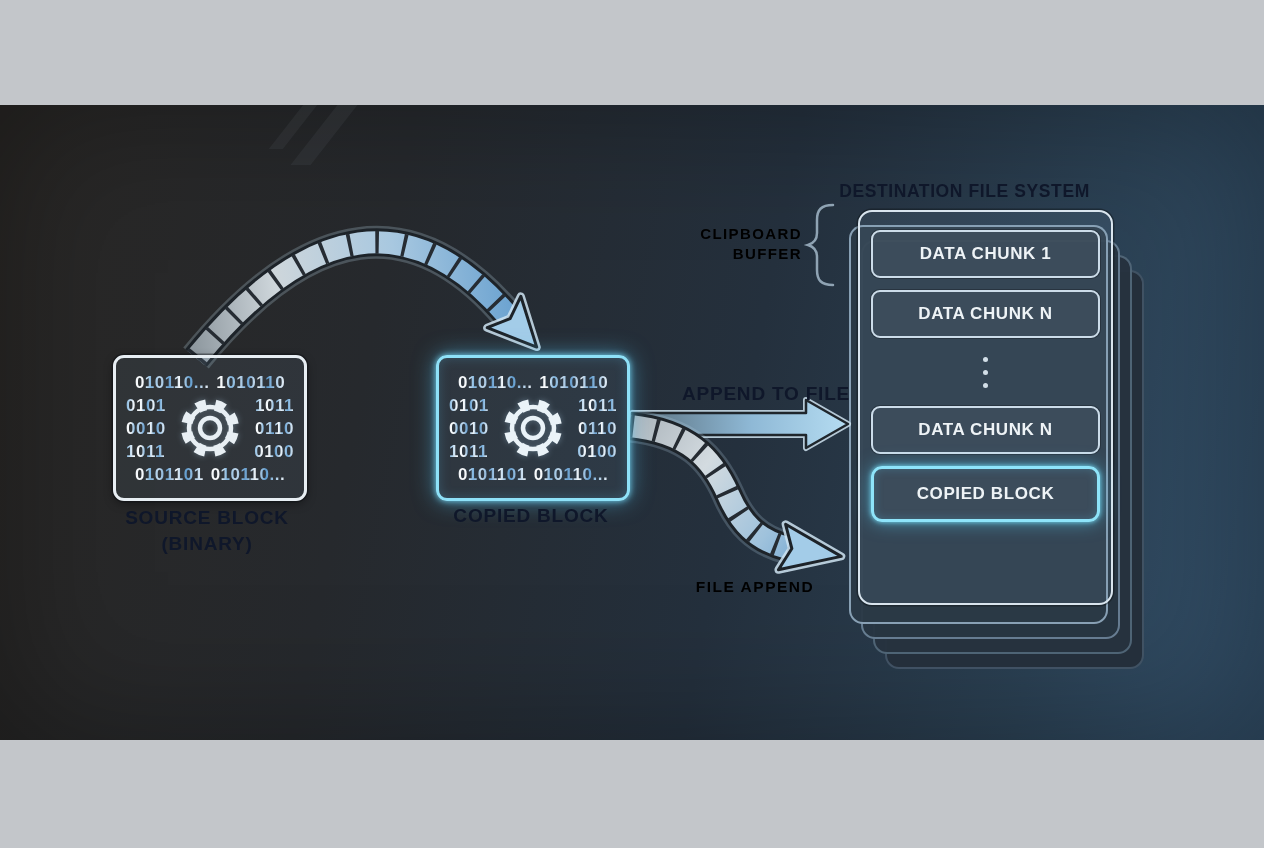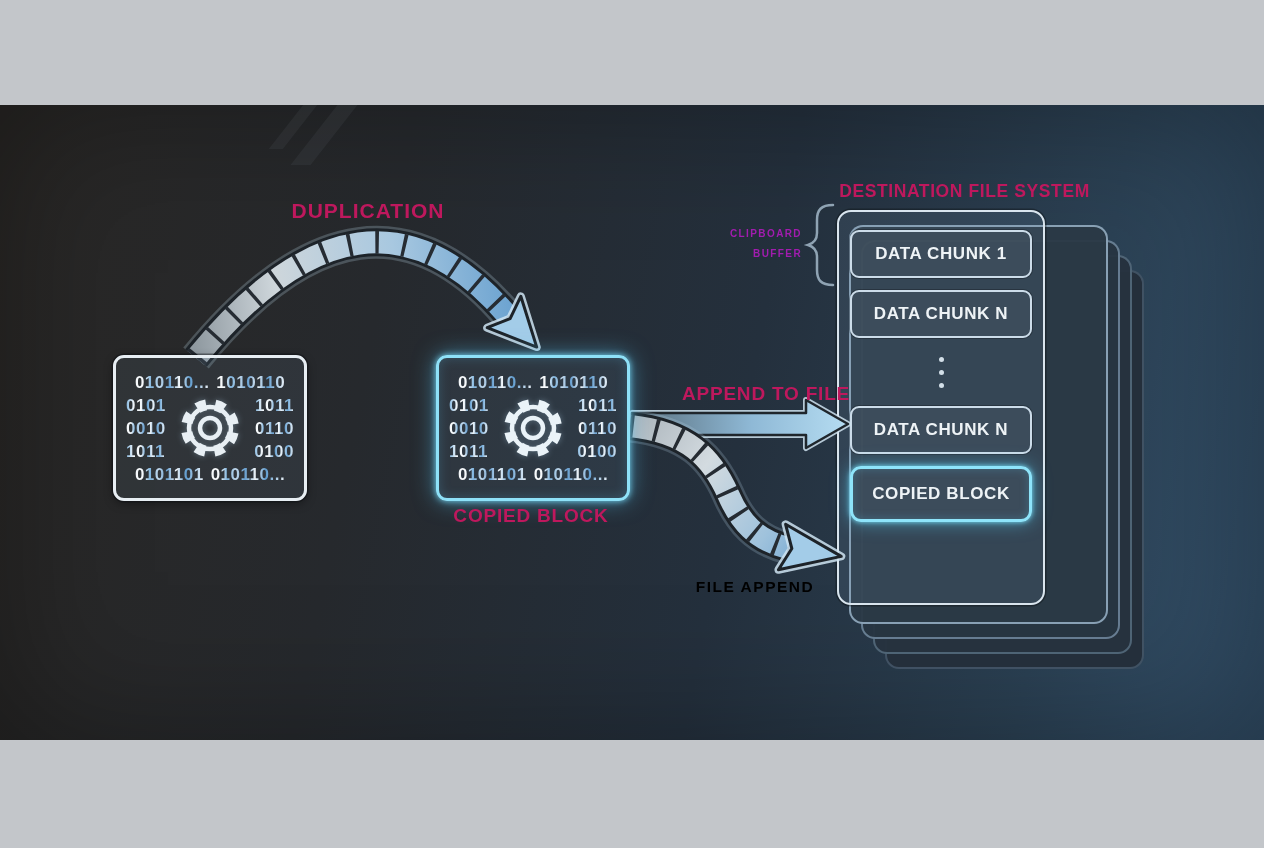--- a/index.html
+++ b/index.html
@@ -55,40 +55,40 @@
   .brow:nth-child(even) span {
     background:linear-gradient(90deg,#7fb4de 0%,#f4f8fb 20%,#f4f8fb 38%,#5e9bce 52%,#e9f1f7 68%,#6ea7d6 84%,#f2f6f9 100%);
     -webkit-background-clip:text; background-clip:text;
   }
   .gear {
     position:absolute; left:50%; top:50%; transform:translate(-50%,-50%);
     z-index:2; filter:drop-shadow(0 0 3px rgba(180,220,245,0.35));
   }
 
   
-  .lbl { position:absolute; color:#be185d; text-align:center; z-index:5; }
+  .lbl { position:absolute; color:#0f172a; text-align:center; z-index:5; }
   #duplication-label { left:268px; top:199px; width:200px; font-size:21px; font-weight:600; letter-spacing:1px; }
   #source-label  { left:107px; top:505px; width:200px; font-size:19px; font-weight:600; letter-spacing:0.8px; line-height:26px; }
   #copied-label  { left:431px; top:505px; width:200px; font-size:19px; font-weight:600; letter-spacing:0.8px; }
   #append-label  { left:627px; top:383px; width:200px; font-size:19px; font-weight:700; letter-spacing:0.8px;padding-left:39px; }
   #file-append-label { left:655px; top:578px; width:200px; font-size:15.5px; font-weight:600; letter-spacing:1.5px; color:#000000; }
-  #clipboard-label { left:642px; top:224px; width:160px; text-align:right; font-size:10px; font-weight:600; letter-spacing:1.4px; color:#a21caf; line-height:20px; }
+  #clipboard-label { left:642px; top:224px; width:160px; text-align:right; font-size:15px; font-weight:600; letter-spacing:1.4px; color:#000000; line-height:20px; }
   #dest-title { left:822px; top:181px; width:285px; font-size:17.5px; font-weight:600; letter-spacing:0.6px; }
 
   
   .stack-layer {
     position:absolute; left:837px; top:210px; width:255px; height:395px;
     border-radius:14px; z-index:2;
   }
   .stack-layer.l4 { transform:translate(48px,60px); border:2px solid rgba(118,150,178,0.34); background:rgba(36,47,58,0.96); }
   .stack-layer.l3 { transform:translate(36px,45px); border:2px solid rgba(132,163,190,0.44); background:rgba(38,50,62,0.96); }
   .stack-layer.l2 { transform:translate(24px,30px); border:2px solid rgba(148,178,204,0.58); background:rgba(40,53,66,0.96); }
   .stack-layer.l1 { transform:translate(12px,15px); border:2px solid rgba(168,196,218,0.75); background:rgba(43,57,70,0.96); }
   #dest-card {
-    position:absolute; left:837px; top:210px; width:208px; height:395px;
+    position:absolute; left:858px; top:210px; width:255px; height:395px;
     border-radius:14px; border:2.5px solid #d9e5ee;
     background:rgba(132,166,196,0.13);
     box-shadow:0 0 0 1.5px rgba(10,14,18,0.4);
     z-index:2; box-sizing:border-box;
     display:flex; flex-direction:column; gap:12px; padding:18px 11px 20px 11px;text-align:right;
   }
   .chip {
     height:48px; flex:0 0 auto; border:2px solid #ccdce9; border-radius:9px;
     display:flex; align-items:center; justify-content:center;
     color:#eef3f6; font-size:17px; font-weight:600; letter-spacing:0.6px;
@@ -189,20 +189,24 @@
           <span>0101101</span>
           <span>010110...</span>
         </div>
       </div>
     <svg class="gear" width="66" height="66" viewBox="-33 -33 66 66">
       <circle r="23.5" fill="none" stroke="#e8eff4" stroke-width="11" stroke-dasharray="9.4 9.05" transform="rotate(11)"></circle>
       <circle r="21" fill="none" stroke="#e8eff4" stroke-width="4.5"></circle>
       <circle r="10" fill="none" stroke="#e8eff4" stroke-width="4.5"></circle>
     </svg>
   </div>
+  <div class="lbl" id="source-label">
+    <div>SOURCE BLOCK</div>
+    <div>(BINARY)</div>
+  </div>
 
   <div class="block" id="copied-block">
     <div class="binary">
         <div class="brow full">
           <span>010110...</span>
           <span>1010110</span>
         </div>
         <div class="brow">
           <span>0101</span>
           <span>1011</span>
@@ -221,21 +225,20 @@
         </div>
       </div>
     <svg class="gear" width="66" height="66" viewBox="-33 -33 66 66">
       <circle r="23.5" fill="none" stroke="#eaf3f8" stroke-width="11" stroke-dasharray="9.4 9.05" transform="rotate(11)"></circle>
       <circle r="21" fill="none" stroke="#eaf3f8" stroke-width="4.5"></circle>
       <circle r="10" fill="none" stroke="#eaf3f8" stroke-width="4.5"></circle>
     </svg>
   </div>
   <div class="lbl" id="copied-label">COPIED BLOCK</div>
 
-  <div class="lbl" id="duplication-label">DUPLICATION</div>
   <div class="lbl" id="append-label">APPEND TO FILE</div>
   <div class="lbl" id="file-append-label">FILE APPEND</div>
   <div class="lbl" id="clipboard-label">
     <div>CLIPBOARD</div>
     <div>BUFFER</div>
   </div>
 
   <div class="lbl" id="dest-title">DESTINATION FILE SYSTEM</div>
   <div class="stack-layer l4"></div>
   <div class="stack-layer l3"></div>

